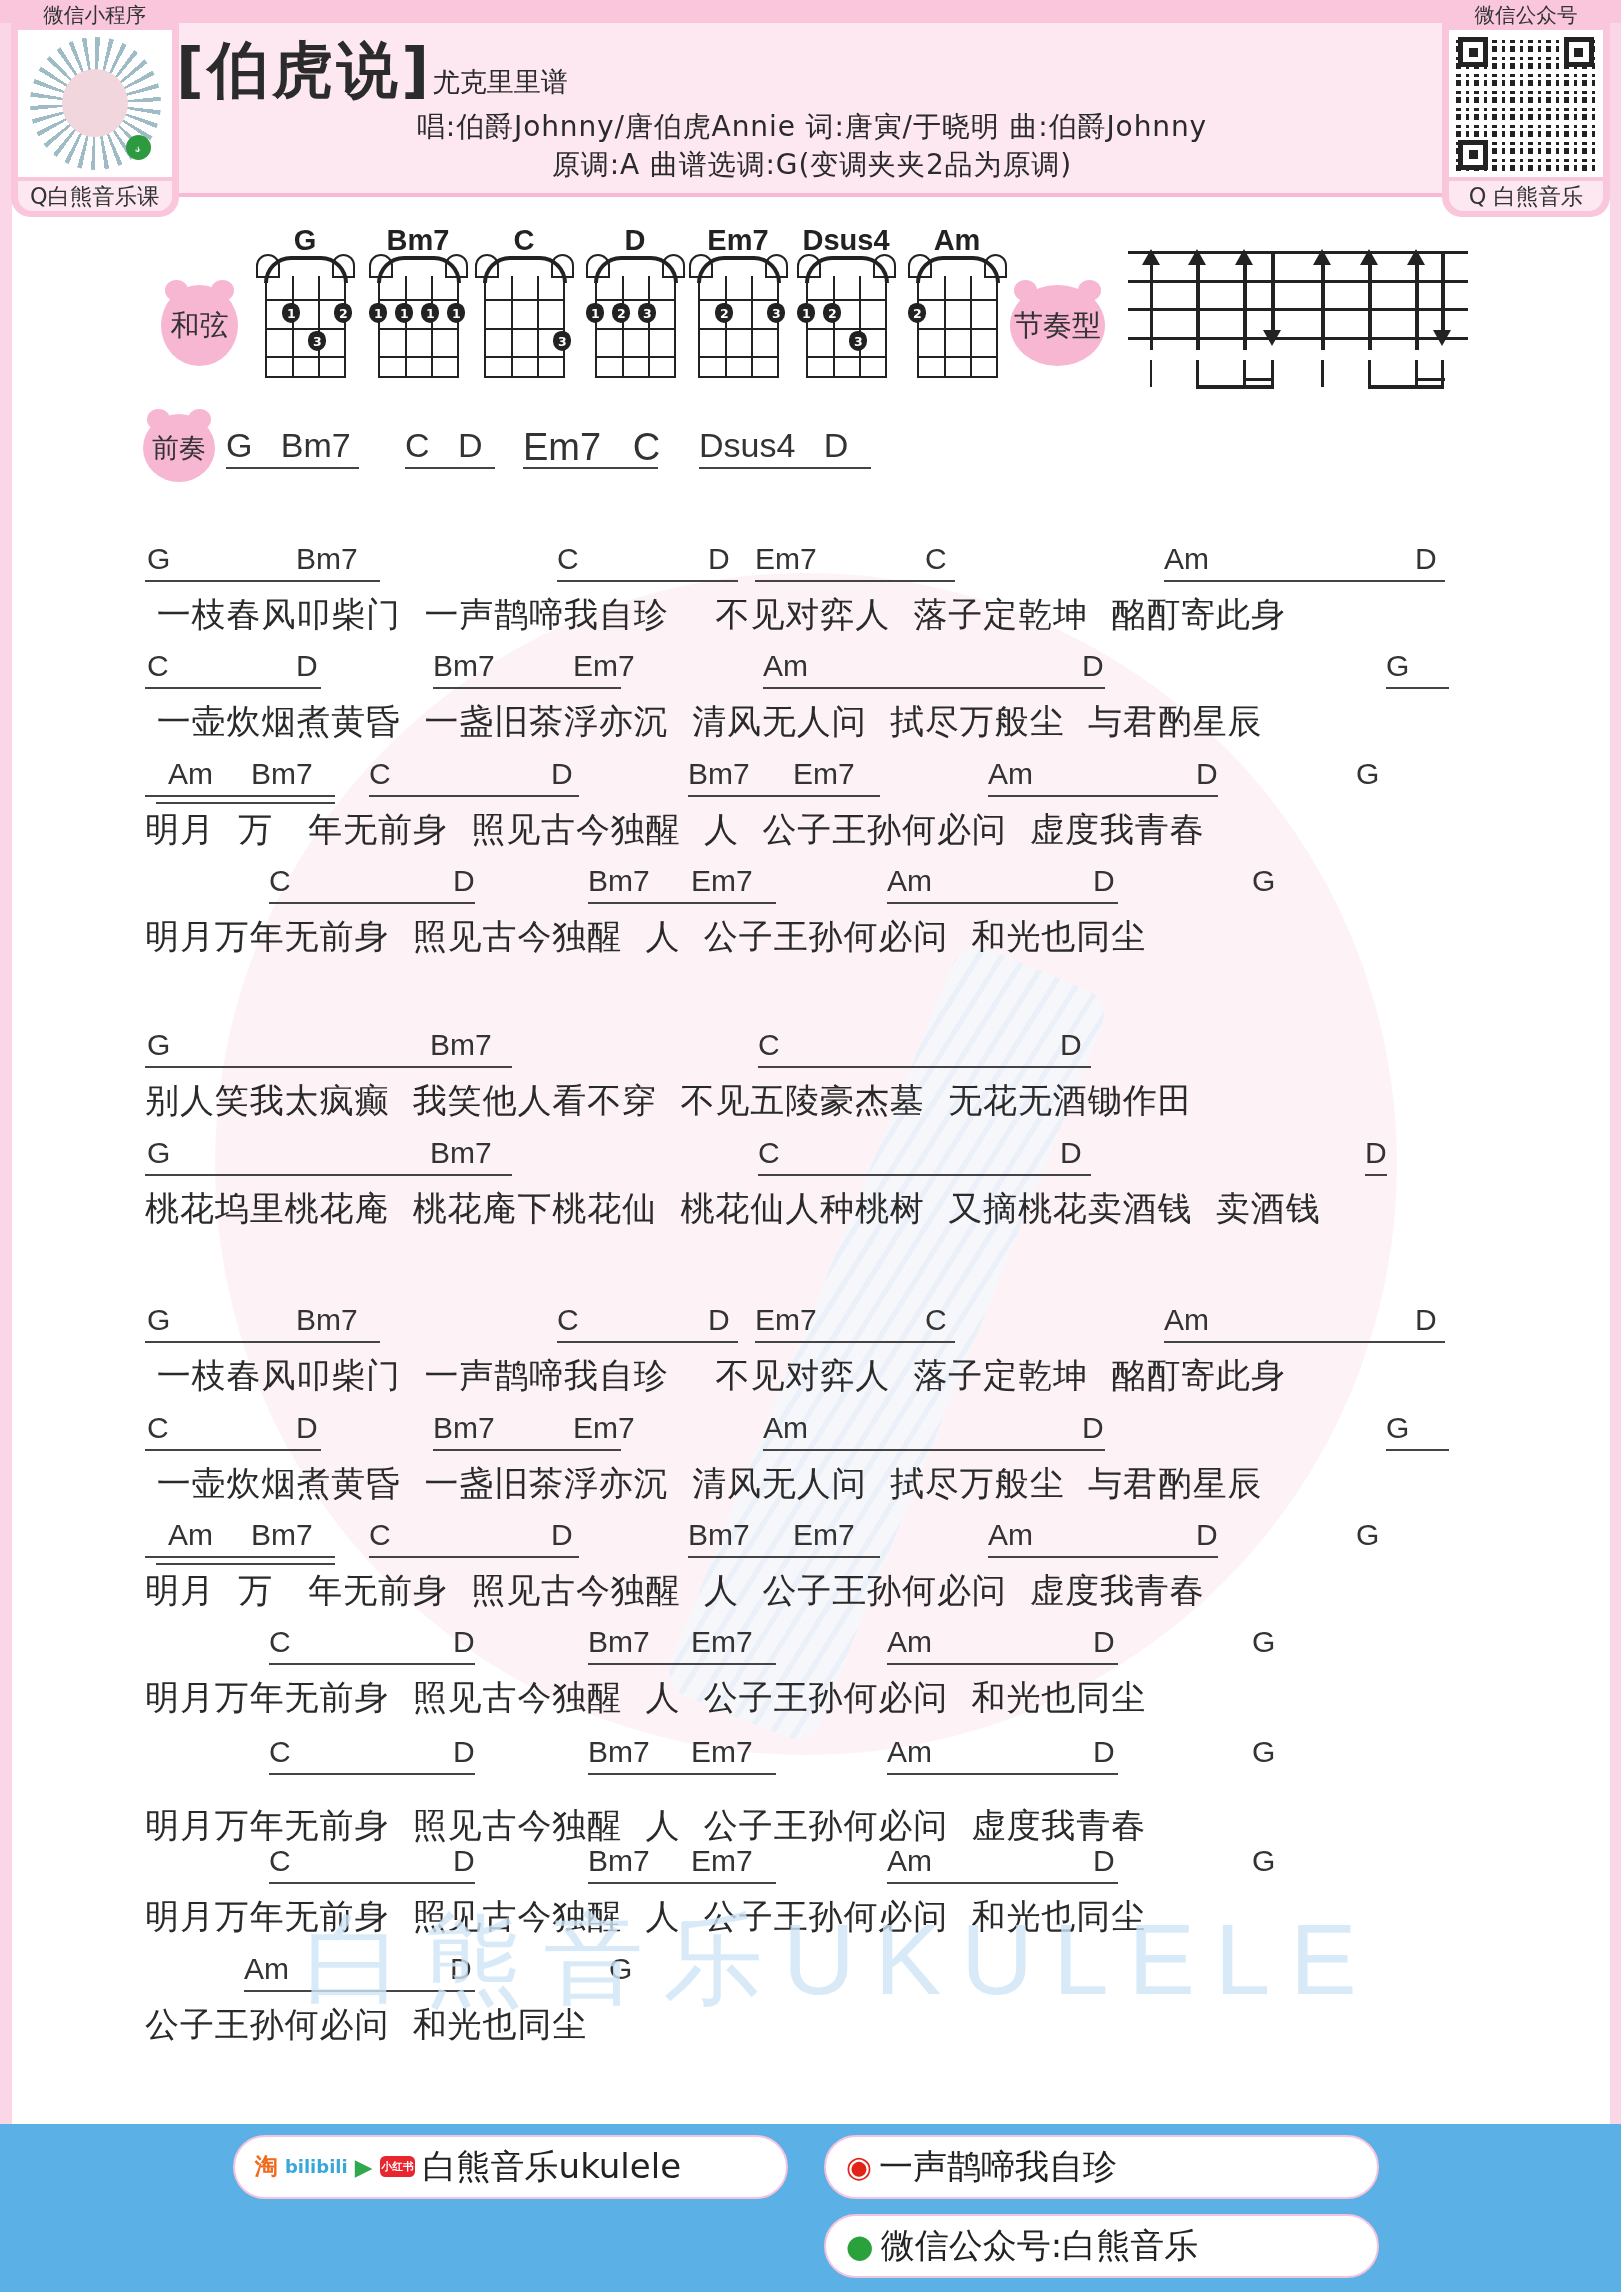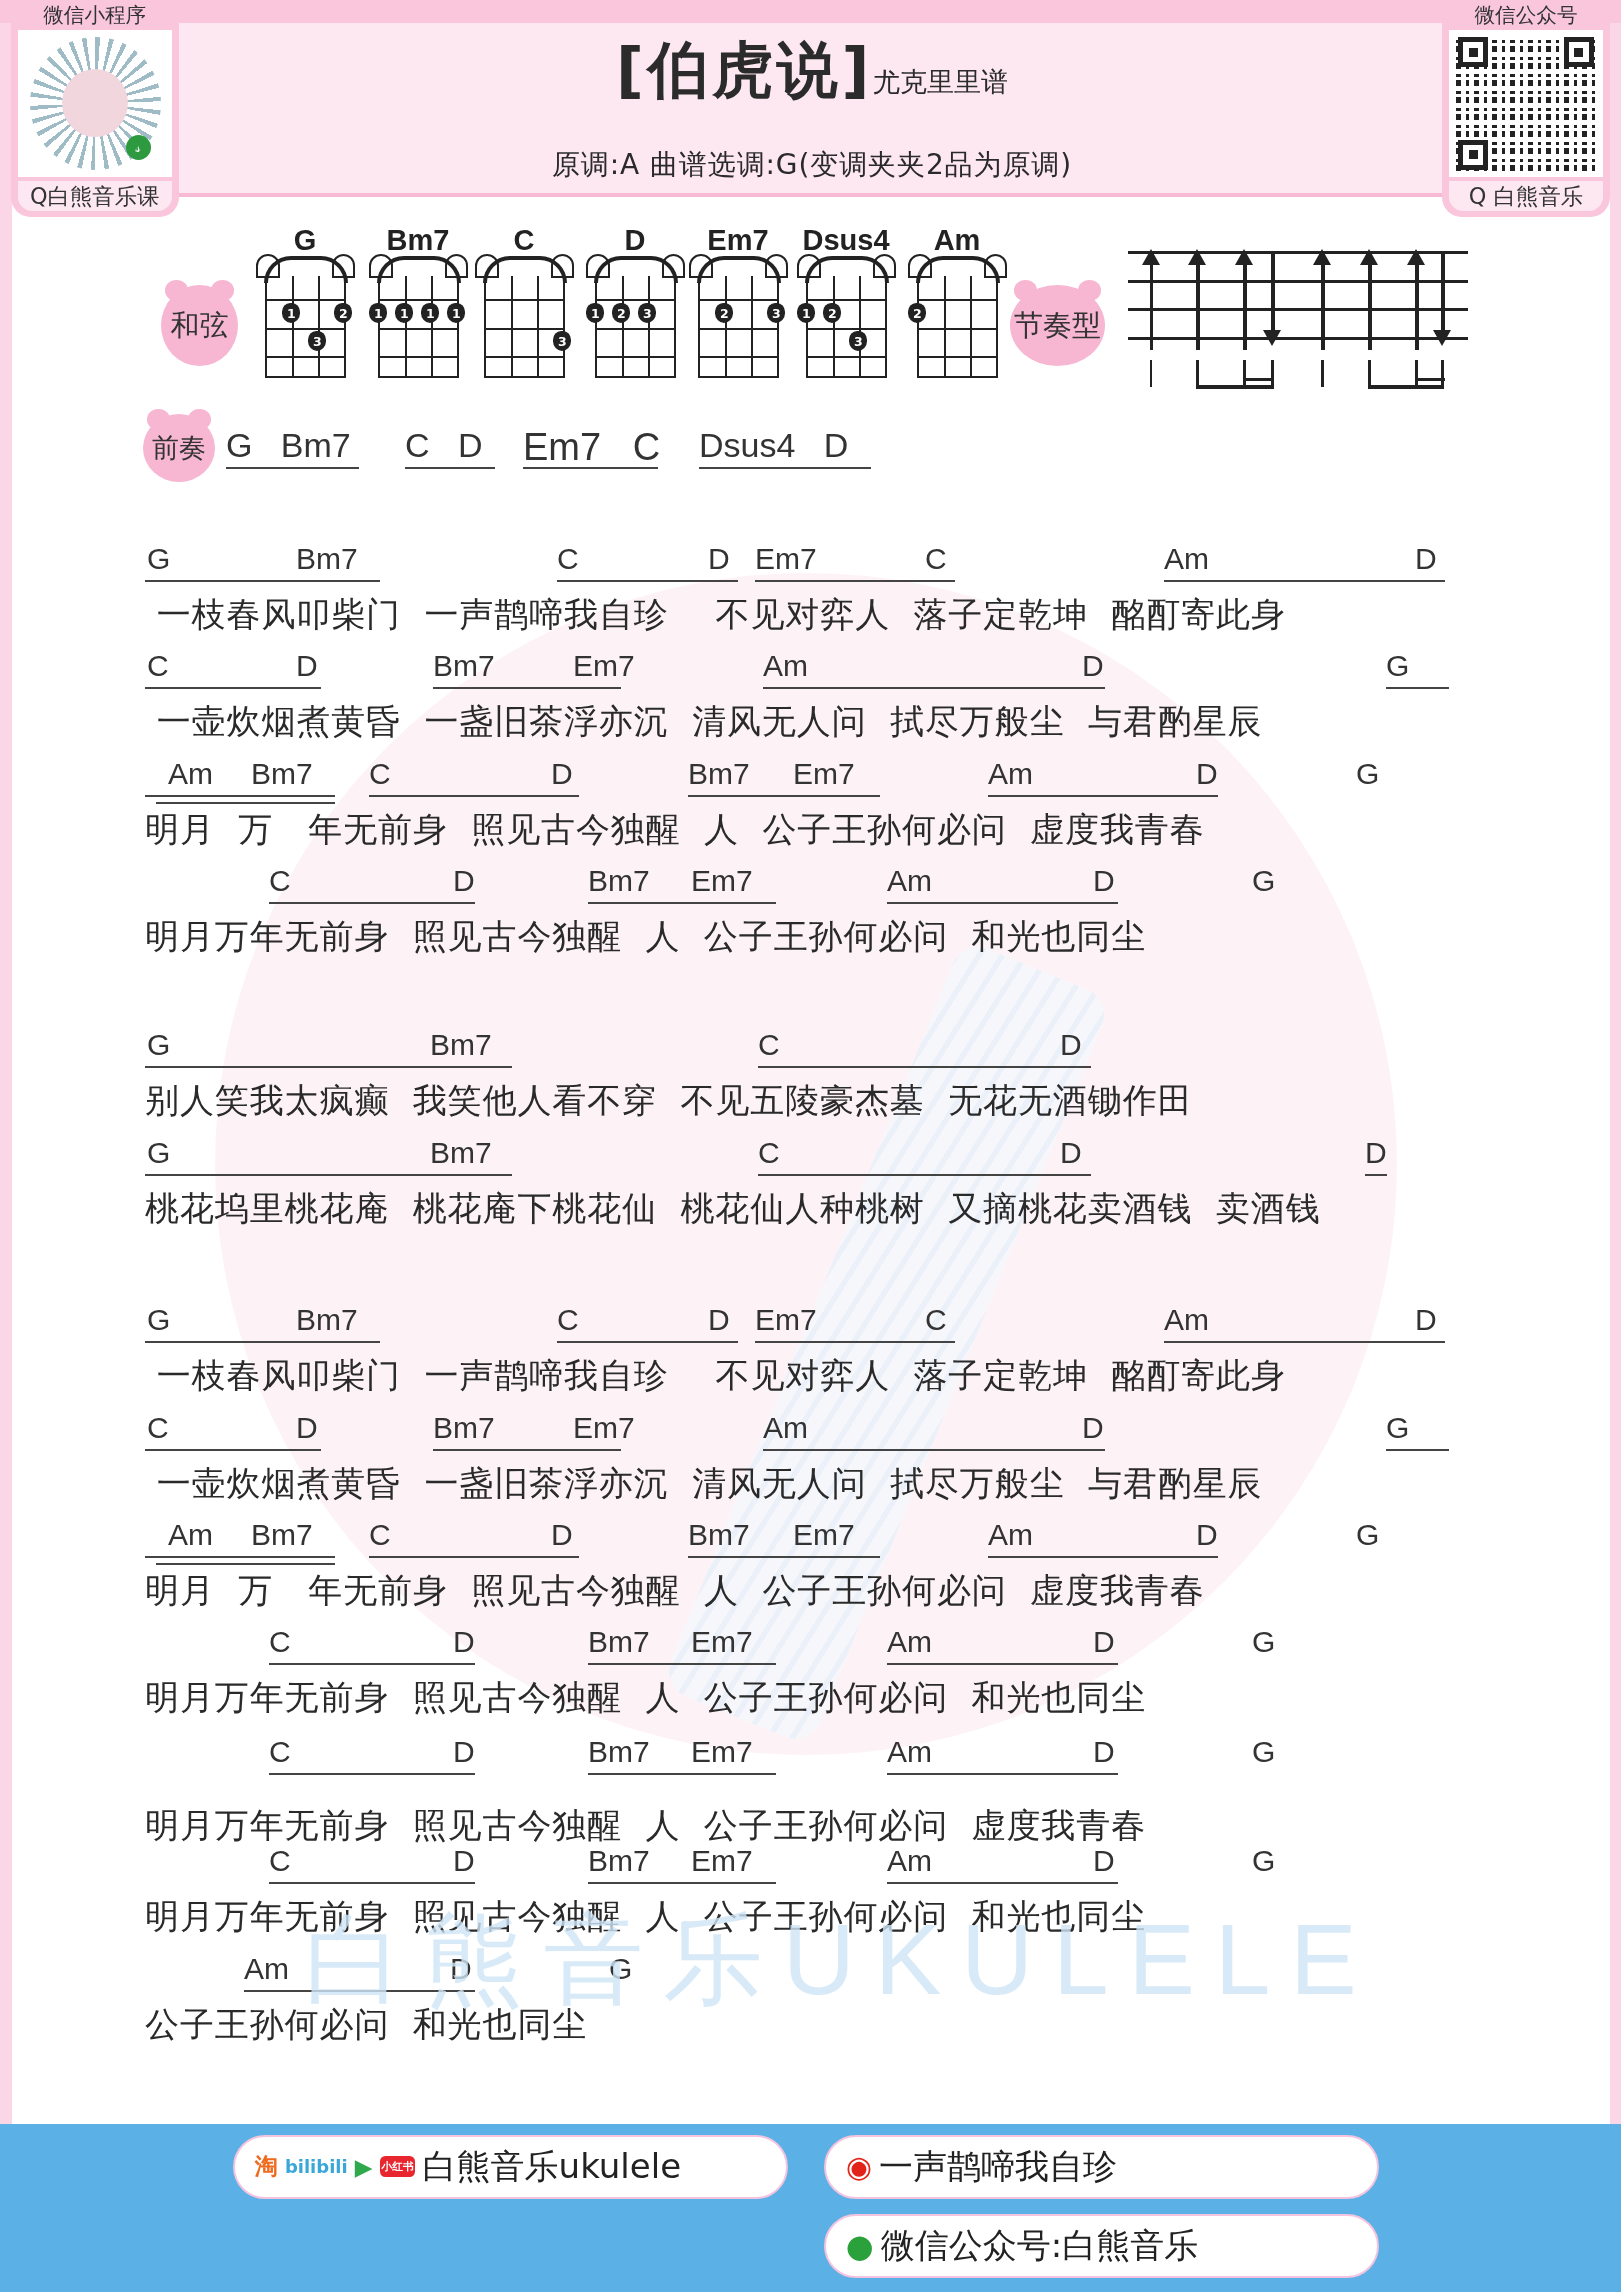--- a/index.html
+++ b/index.html
@@ -3,21 +3,21 @@
 <meta charset="utf-8">
 <style>
   html,body{margin:0;padding:0;}
   body{width:1622px;height:2293px;position:relative;background:#fff;overflow:hidden;
        font-family:"DejaVu Sans","Liberation Sans",sans-serif;color:#2a2a2a;}
   .frame{position:absolute;left:0;top:0;width:1622px;height:2124px;background:#fff;
          border-left:12.5px solid #fbd6e6;border-right:12.5px solid #fbd6e6;box-sizing:border-box;}
   .topband{position:absolute;left:0;top:0;width:1622px;height:23px;background:#f9c6dc;}
   .header{position:absolute;left:176px;top:23px;width:1272px;height:170px;background:#fde8f1;
           border-bottom:4.5px solid #f7b9d3;}
-  .title-row{position:absolute;left:0;right:0;top:7.2px;text-align:center;}
+  .title-row{position:absolute;left:0;right:0;top:7.2px;}
   .title{font-size:61px;font-weight:bold;letter-spacing:3.6px;color:#2b2b2b;}
   .subtitle{font-size:27px;color:#2b2b2b;}
   .meta1{position:absolute;left:0;right:0;top:85px;text-align:center;font-size:28px;letter-spacing:0.9px;}
   .meta2{position:absolute;left:0;right:0;top:123px;text-align:center;font-size:28px;letter-spacing:0.9px;}
   .card{position:absolute;top:0;width:168px;height:217px;background:#f9c6dc;border-radius:0 0 19.7px 19.7px;}
   .card .cap{height:30px;line-height:30px;text-align:center;font-size:20.6px;color:#333;}
   .card .qr{margin:0 7.2px;height:147px;background:#fff;position:relative;overflow:hidden;}
   .card .foot{margin:3.6px 7.2px 0;height:30px;background:#fde8f1;border-radius:0 0 14.3px 14.3px;
               line-height:30px;text-align:center;font-size:22.4px;color:#333;}
   .card.left{left:10.7px;}
@@ -84,20 +84,21 @@
 
 <div class="frame"></div>
 <div class="bgcircle"></div>
 <div class="bgneck"></div>
 <div class="topband"></div>
 
 <div class="header">
   <div class="title-row">
     <span class="title">[伯虎说]</span><span class="subtitle">尤克里里谱</span>
   </div>
+  <div class="meta1">唱:伯爵Johnny/唐伯虎Annie 词:唐寅/于晓明 曲:伯爵Johnny</div>
   <div class="meta2">原调:A 曲谱选调:G(变调夹夹2品为原调)</div>
 </div>
 
 <div class="card left">
   <div class="cap">微信小程序</div>
   <div class="qr">
     <div class="miniprog">
         <div class="badge">𝓈</div>
       </div>
   </div>

